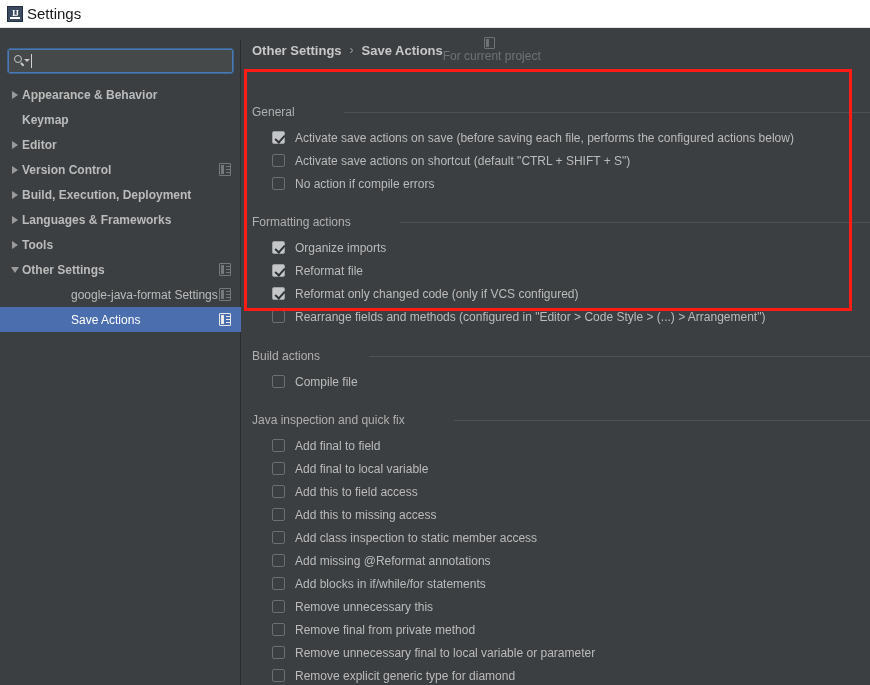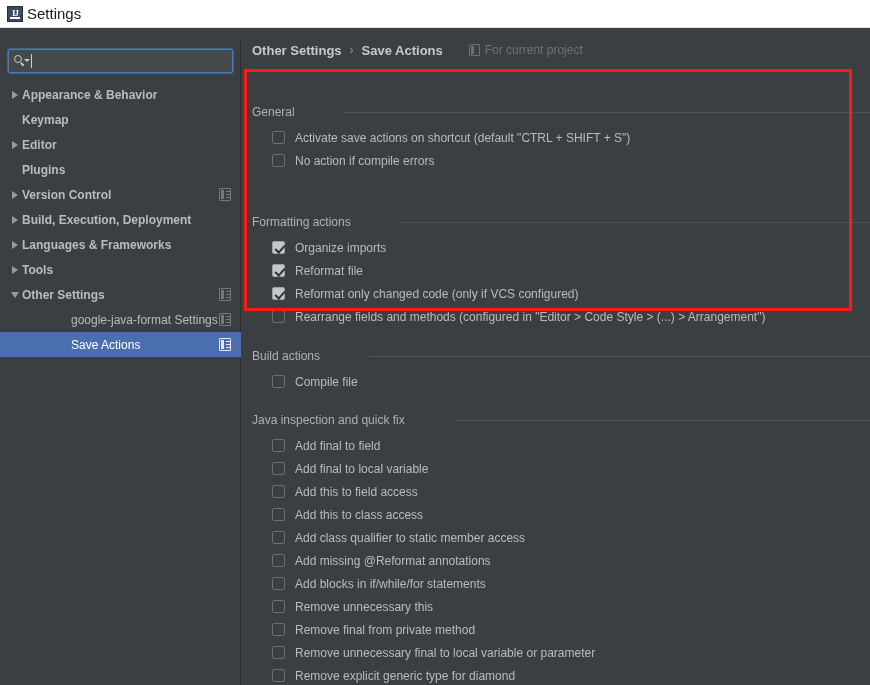--- a/index.html
+++ b/index.html
@@ -235,26 +235,26 @@
     font-weight: bold;
     color: #c8c8c8;
     white-space: nowrap;
   }
   .bc-sep {
     margin: 0 8px;
     color: #9a9a9a;
     font-size: 12px;
   }
   .bc-project {
-    margin-left: 26px;
     display: flex;
     align-items: center;
     color: #6e7275;
     font-size: 12px;
     white-space: nowrap;
+    flex-direction: column;
   }
   .bc-project .scope-mini {
     width: 11px; height: 12px;
     border: 1px solid #6e7275;
     margin-right: 5px;
     position: relative;
     border-radius: 1px;
     flex: none;
   }
   .bc-project .scope-mini::before {
@@ -373,23 +373,20 @@
         </div>
         <div class="tree-row indent-1">
           <span class="tree-label">Keymap</span>
         </div>
         <div class="tree-row">
           <span class="arrow">
             <span class="tri-r"></span>
           </span>
           <span class="tree-label">Editor</span>
         </div>
-        <div class="tree-row indent-1">
-          <span class="tree-label">Plugins</span>
-        </div>
         <div class="tree-row">
           <span class="arrow">
             <span class="tri-r"></span>
           </span>
           <span class="tree-label">Version Control</span>
           <span class="scope-icon"></span>
         </div>
         <div class="tree-row">
           <span class="arrow">
             <span class="tri-r"></span>
@@ -439,20 +436,24 @@
     </div>
 
     <div class="panel-body">
         <div class="group" style="top: 38px;">
           <div class="group-header">
             <span class="group-title">General</span>
             <span class="group-line"></span>
           </div>
           <div style="margin-top: 6px;">
             <div class="cb-row">
+              <span class="checkbox checked"></span>
+              <span class="cb-label">Activate save actions on save (before saving each file, performs the configured actions below)</span>
+            </div>
+            <div class="cb-row">
               <span class="checkbox"></span>
               <span class="cb-label">Activate save actions on shortcut (default "CTRL + SHIFT + S")</span>
             </div>
             <div class="cb-row">
               <span class="checkbox"></span>
               <span class="cb-label">No action if compile errors</span>
             </div>
           </div>
         </div>
         <div class="group" style="top: 282px;">
@@ -504,25 +505,25 @@
             <div class="cb-row">
               <span class="checkbox"></span>
               <span class="cb-label">Add final to local variable</span>
             </div>
             <div class="cb-row">
               <span class="checkbox"></span>
               <span class="cb-label">Add this to field access</span>
             </div>
             <div class="cb-row">
               <span class="checkbox"></span>
-              <span class="cb-label">Add this to class access</span>
-            </div>
-            <div class="cb-row">
-              <span class="checkbox"></span>
-              <span class="cb-label">Add class qualifier to static member access</span>
+              <span class="cb-label">Add this to missing access</span>
+            </div>
+            <div class="cb-row">
+              <span class="checkbox"></span>
+              <span class="cb-label">Add class inspection to static member access</span>
             </div>
             <div class="cb-row">
               <span class="checkbox"></span>
               <span class="cb-label">Add missing @Reformat annotations</span>
             </div>
             <div class="cb-row">
               <span class="checkbox"></span>
               <span class="cb-label">Add blocks in if/while/for statements</span>
             </div>
             <div class="cb-row">

